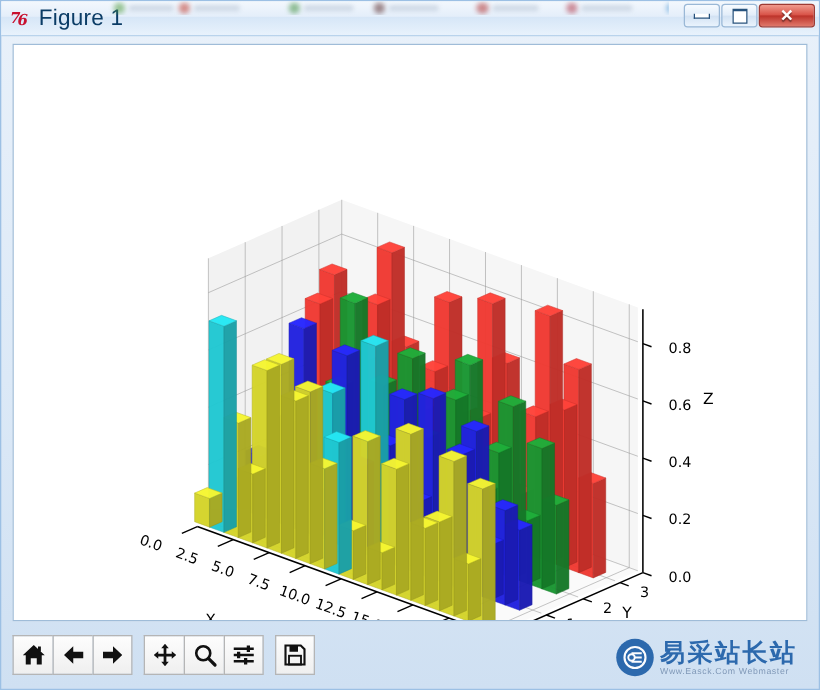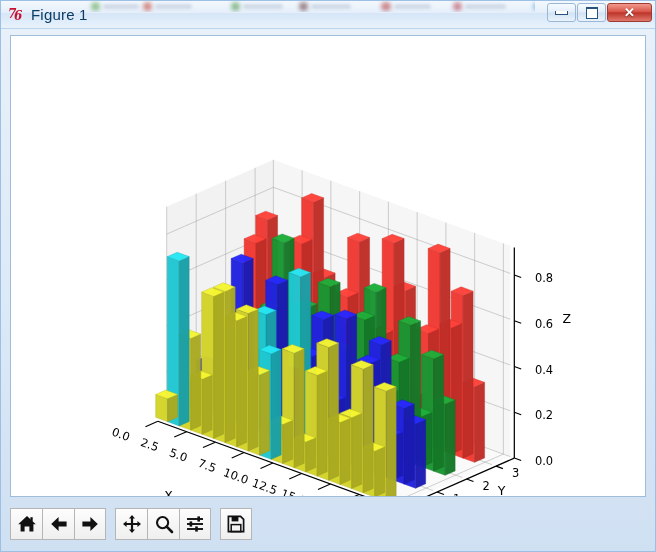--- a/index.html
+++ b/index.html
@@ -25,21 +25,21 @@
     width:18px;height:16px;margin-left:7px;margin-right:5px;
     position:relative;flex:0 0 auto;
   }
   #titlebar .mpl-icon span{
     position:absolute;color:#c8102e;font-weight:bold;font-style:italic;
     font-family:"DejaVu Serif", serif;
   }
   #titlebar .mpl-icon .g1{font-size:12px;left:0px;top:0px;}
   #titlebar .mpl-icon .g2{font-size:12px;left:6px;top:2px;}
   #title-text{
-    font-size:15px;color:#0b3c66;letter-spacing:.2px;
+    font-size:18px;color:#0b3c66;letter-spacing:.2px;
   }
   
   #ghost-row{
     position:absolute;left:80px;top:0;right:120px;height:11px;
     overflow:hidden;opacity:.55;
   }
   #ghost-row i{
     position:absolute;top:1px;height:9px;border-radius:50%;
     filter:blur(2.2px);display:block;
   }
@@ -710,14 +710,27 @@
     <div class="tb-group">
       <div class="tb-btn">
         <svg width="20" height="20" viewBox="0 0 20 20">
           <path d="M2.4 2.4 H14.6 L17.6 5.4 V17.6 H2.4 Z" fill="none" stroke="#111" stroke-width="1.7"></path>
           <rect x="5.6" y="2.4" width="6.8" height="5" fill="#111"></rect>
           <rect x="5.2" y="10.6" width="9.6" height="7" fill="none" stroke="#111" stroke-width="1.5"></rect>
         </svg>
       </div>
     </div>
 
+    <div id="watermark">
+      <div id="wm-badge">
+        <svg width="20" height="20" viewBox="0 0 20 20">
+          <circle cx="10" cy="10" r="8.4" fill="none" stroke="#ffffff" stroke-width="1.7"></circle>
+          <path d="M4.6 10 H15.4 M7.2 6.6 H15.4 M7.2 13.4 H15.4" stroke="#ffffff" stroke-width="1.7" fill="none"></path>
+          <circle cx="7.2" cy="10" r="2.6" fill="#1f5fa8" stroke="#ffffff" stroke-width="1.5"></circle>
+        </svg>
+      </div>
+      <div id="wm-txt">
+        <div id="wm-cn">易采站长站</div>
+        <div id="wm-en">Www.Easck.Com  Webmaster</div>
+      </div>
+    </div>
   </div>
 </div>
 
 </body></html>

